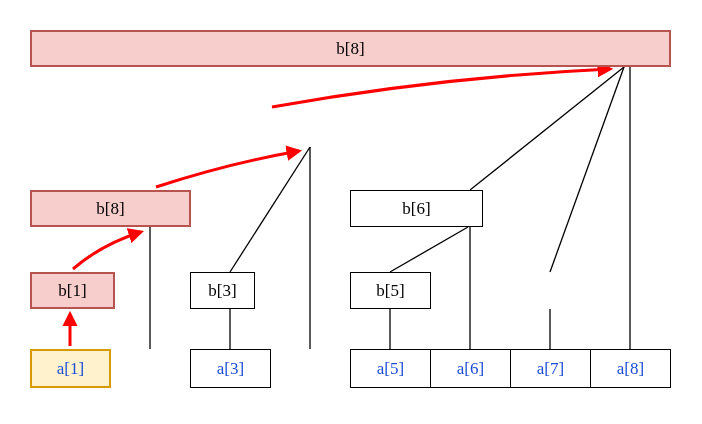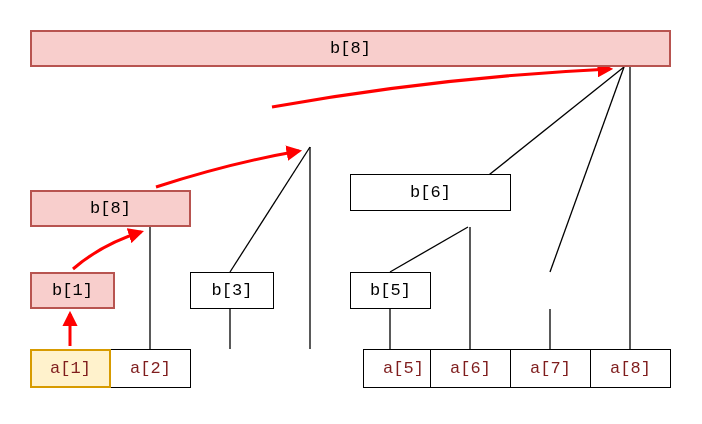--- a/index.html
+++ b/index.html
@@ -1,20 +1,20 @@
 <!DOCTYPE html>
 <html><head>
 <meta charset="utf-8">
 <style>
   html,body{margin:0;padding:0;background:#ffffff;}
   .canvas{
     position:relative;
     width:702px;height:424px;
     background:#ffffff;
-    font-family:Liberation Mono, monospace;
+    font-family:Liberation Serif, serif;
     overflow:hidden;
   }
   .connector-layer{
     position:absolute;left:0;top:0;width:702px;height:424px;
     pointer-events:none;
   }
   .box{
     position:absolute;
     box-sizing:border-box;
     display:flex;align-items:center;justify-content:center;
@@ -25,21 +25,21 @@
   }
   .box.pink{
     background:#f8cecc;
     border:2px solid #b85450;
   }
   .cell{
     position:absolute;
     top:349px;height:39px;width:81px;
     box-sizing:border-box;
     display:flex;align-items:center;justify-content:center;
-    font-size:17px;color:#7f1d1d;
+    font-size:17px;color:#1d4ed8;
     background:#ffffff;
     border:1.6px solid #000000;
     z-index:2;
   }
   .cell.highlight{
     background:#fff2cc;
     border:2px solid #d79b00;
     z-index:3;
   }
 </style>
@@ -79,44 +79,44 @@
 
   <div class="box pink" style="left:30px;top:30px;width:641px;height:37px">
     <span>b[8]</span>
   </div>
 
 
   <div class="box pink" style="left:30px;top:190px;width:161px;height:37px">
     <span>b[8]</span>
   </div>
 
-  <div class="box" style="left:350px;top:174px;width:161px;height:37px">
+  <div class="box" style="left:350px;top:190px;width:133px;height:37px">
     <span>b[6]</span>
   </div>
 
   <div class="box pink" style="left:30px;top:272px;width:85px;height:37px">
     <span>b[1]</span>
   </div>
 
-  <div class="box" style="left:190px;top:272px;width:84px;height:37px">
+  <div class="box" style="left:190px;top:272px;width:65px;height:37px">
     <span>b[3]</span>
   </div>
 
   <div class="box" style="left:350px;top:272px;width:81px;height:37px">
     <span>b[5]</span>
   </div>
 
 
   <div class="cell highlight" style="left:30px">
     <span>a[1]</span>
   </div>
-  <div class="cell" style="left:110px">
-    <span>a[2]</span>
+  <div class="cell" style="left:190px">
+    <span>a[3]</span>
   </div>
-  <div class="cell" style="left:363px">
+  <div class="cell" style="left:350px">
     <span>a[5]</span>
   </div>
   <div class="cell" style="left:430px">
     <span>a[6]</span>
   </div>
   <div class="cell" style="left:510px">
     <span>a[7]</span>
   </div>
   <div class="cell" style="left:590px">
     <span>a[8]</span>

